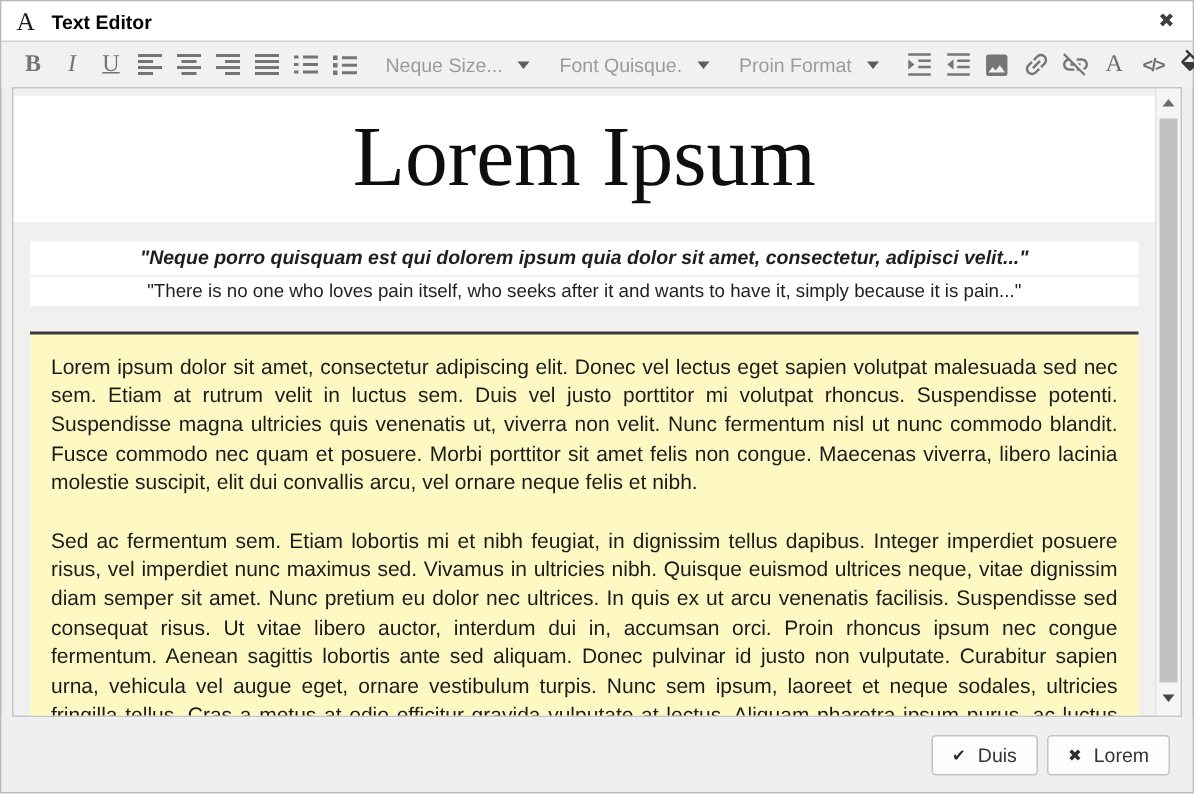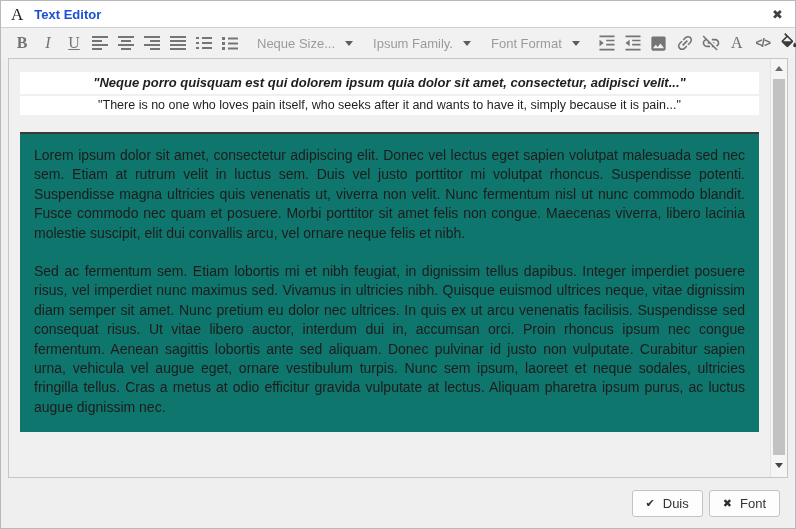--- a/index.html
+++ b/index.html
@@ -20,21 +20,21 @@
   .titlebar {
     height: 27px; background: #ffffff;
     border-bottom: 1px solid #cfcfcf;
     display: flex; align-items: center;
     padding: 0 12px 0 10px; flex: 0 0 auto;
   }
   .title-font-glyph {
     font-family: "Liberation Serif", serif;
     font-size: 17px; color: #1d1d1d; margin-right: 11px; line-height: 1;
   }
-  .title-text { font-size: 13px; font-weight: bold; color: #1d4ed8; }
+  .title-text { font-size: 13px; font-weight: bold; color: #000000; }
   .titlebar-close {
     margin-left: auto; color: #3f3f3f; font-size: 13px; font-weight: bold;
     font-family: "DejaVu Sans", sans-serif; cursor: pointer; line-height: 1;
   }
   
   .toolbar {
     height: 30px; background: #f1f1f1;
     display: flex; align-items: center;
     padding: 0 8px; flex: 0 0 auto;
   }
@@ -75,21 +75,21 @@
     background: #fff; margin: 0 11px; text-align: center; color: #1f1f1f;
   }
   .quote-latin {
     margin-top: 13px; padding: 3px 0 4px;
     font-size: 13px; font-weight: bold; font-style: italic;
   }
   .quote-english {
     margin-top: 2px; padding: 2px 0 3px; font-size: 12.5px;
   }
   .body-block {
-    background: #0f766e; margin: 17px 11px 0;
+    background: #fef9c3; margin: 17px 11px 0;
     border-top: 2px solid #3a3a3a;
     padding: 12px 14px 15px;
     font-size: 14px; line-height: 19.4px;
     text-align: justify; color: #1c1c1c;
   }
   .body-block p + p { margin-top: 19px; }
   
   .scrollbar {
     position: absolute; top: 0; right: 0; bottom: 0; width: 17px;
     background: #f5f5f5; border-left: 1px solid #e3e3e3;
@@ -223,25 +223,25 @@
             </g>
           </svg>
       </span>
     </div>
 
     <div class="tdrop">
       <span>Neque Size...</span>
       <span class="caret"></span>
     </div>
     <div class="tdrop">
-      <span>Ipsum Family.</span>
+      <span>Font Quisque.</span>
       <span class="caret"></span>
     </div>
     <div class="tdrop">
-      <span>Font Format</span>
+      <span>Proin Format</span>
       <span class="caret"></span>
     </div>
 
     <div class="tsep"></div>
 
     <div class="tbtn">
       <span>
         <svg width="20" height="20" viewBox="0 0 24 24" fill="#757575">
             <path d="M3 3h18v2H3V3zm8 5h10v2H11V8zm0 5h10v2H11v-2zm-8 6h18v2H3v-2zM3 8l5 4-5 4V8z"></path>
           </svg>
@@ -283,20 +283,23 @@
       <span>
         <svg width="20" height="20" viewBox="0 0 24 24" fill="#3a3a3a">
             <path d="M16.56 8.94L7.62 0 6.21 1.41l2.38 2.38-5.15 5.15c-.59.59-.59 1.54 0 2.12l5.5 5.5c.29.3.68.44 1.06.44s.77-.15 1.06-.44l5.5-5.5c.59-.58.59-1.53 0-2.12zM5.21 10L10 5.21 14.79 10H5.21zM19 11.5s-2 2.17-2 3.5c0 1.1.9 2 2 2s2-.9 2-2c0-1.33-2-3.5-2-3.5z"></path>
           </svg>
       </span>
     </div>
   </div>
 
   <div class="editor">
     <div class="doc">
+      <div class="heading-block">
+        <h1>Lorem Ipsum</h1>
+      </div>
       <div class="quote-strip quote-latin">"Neque porro quisquam est qui dolorem ipsum quia dolor sit amet, consectetur, adipisci velit..."</div>
       <div class="quote-strip quote-english">"There is no one who loves pain itself, who seeks after it and wants to have it, simply because it is pain..."</div>
       <div class="body-block">
         <p>Lorem ipsum dolor sit amet, consectetur adipiscing elit. Donec vel lectus eget sapien volutpat malesuada sed nec sem. Etiam at rutrum velit in luctus sem. Duis vel justo porttitor mi volutpat rhoncus. Suspendisse potenti. Suspendisse magna ultricies quis venenatis ut, viverra non velit. Nunc fermentum nisl ut nunc commodo blandit. Fusce commodo nec quam et posuere. Morbi porttitor sit amet felis non congue. Maecenas viverra, libero lacinia molestie suscipit, elit dui convallis arcu, vel ornare neque felis et nibh.</p>
         <p>Sed ac fermentum sem. Etiam lobortis mi et nibh feugiat, in dignissim tellus dapibus. Integer imperdiet posuere risus, vel imperdiet nunc maximus sed. Vivamus in ultricies nibh. Quisque euismod ultrices neque, vitae dignissim diam semper sit amet. Nunc pretium eu dolor nec ultrices. In quis ex ut arcu venenatis facilisis. Suspendisse sed consequat risus. Ut vitae libero auctor, interdum dui in, accumsan orci. Proin rhoncus ipsum nec congue fermentum. Aenean sagittis lobortis ante sed aliquam. Donec pulvinar id justo non vulputate. Curabitur sapien urna, vehicula vel augue eget, ornare vestibulum turpis. Nunc sem ipsum, laoreet et neque sodales, ultricies fringilla tellus. Cras a metus at odio efficitur gravida vulputate at lectus. Aliquam pharetra ipsum purus, ac luctus augue dignissim nec.</p>
       </div>
     </div>
     <div class="scrollbar">
       <div class="sb-arrow up">
           <span class="tri-up"></span>
@@ -308,17 +311,17 @@
     </div>
   </div>
 
   <div class="footer">
     <div class="btn">
       <span class="bicon">✔</span>
       <span>Duis</span>
     </div>
     <div class="btn">
       <span class="bicon">✖</span>
-      <span>Font</span>
+      <span>Lorem</span>
     </div>
   </div>
 
 </div>
 
 </body></html>

